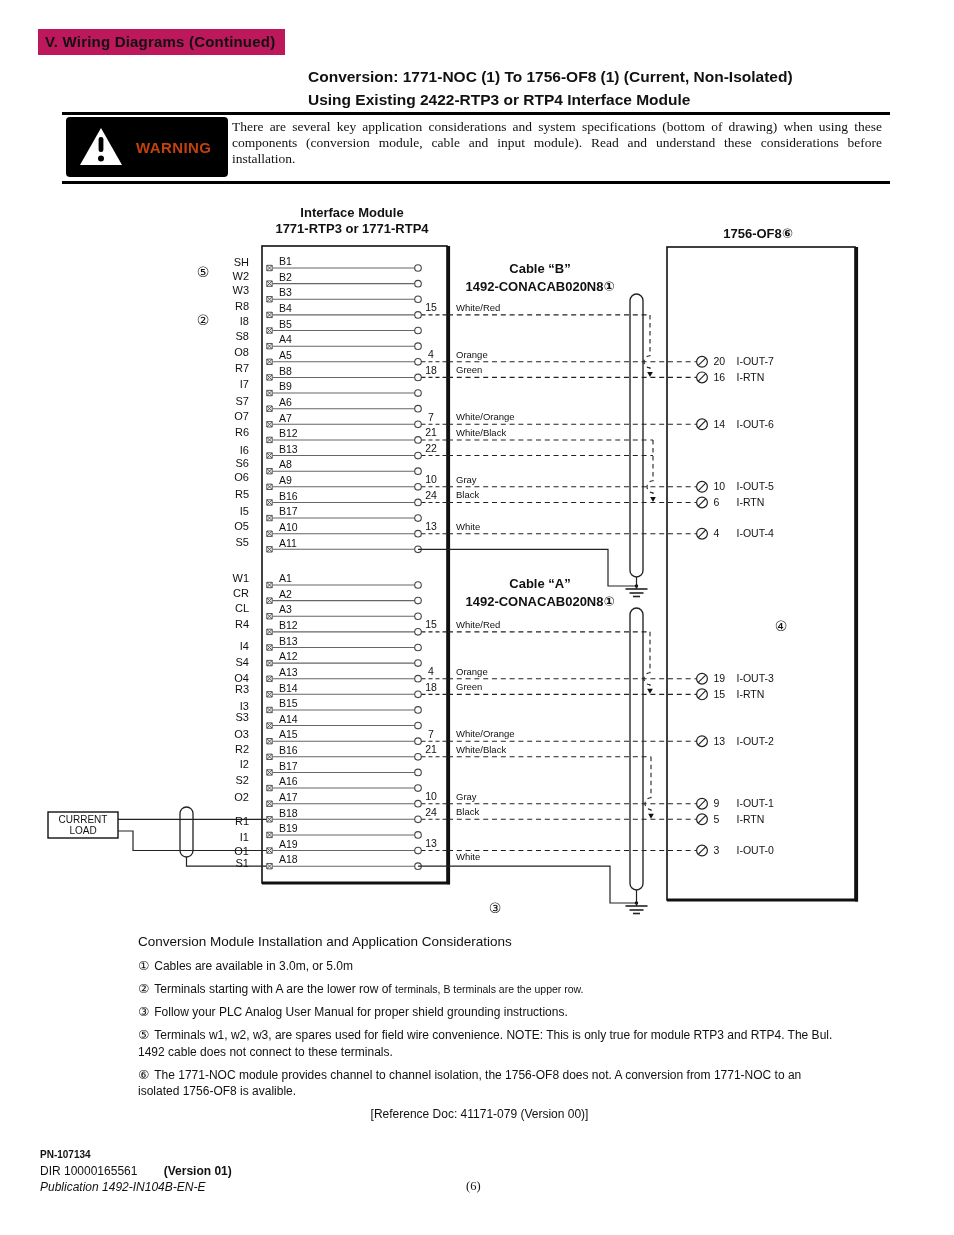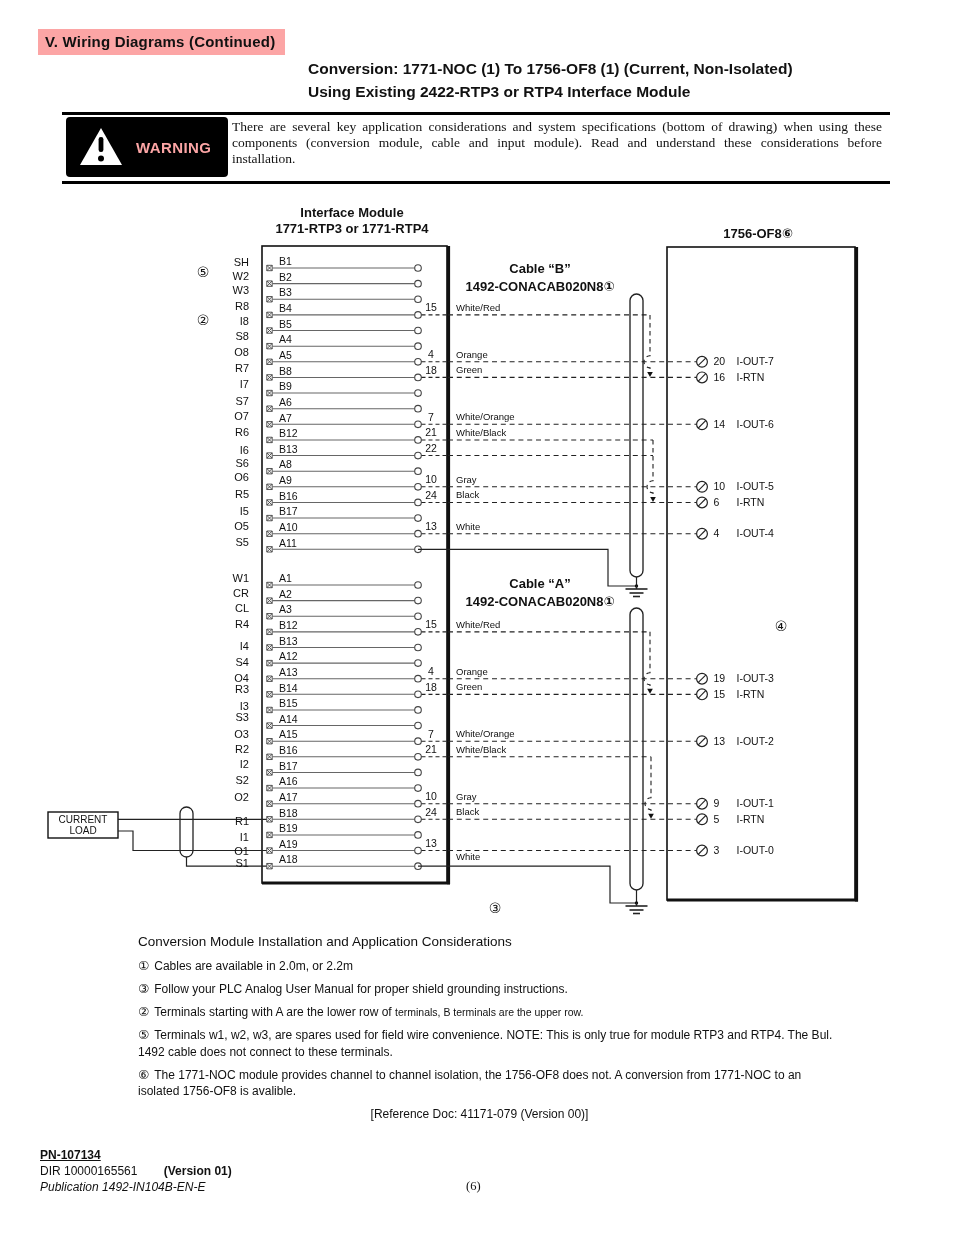--- a/index.html
+++ b/index.html
@@ -1,36 +1,36 @@
 <!DOCTYPE html>
 <html><head>
 <meta charset="utf-8">
 <style>
   html,body{margin:0;padding:0;background:#888;}
   .page{position:relative;width:954px;height:1235px;background:#ffffff;
         font-family:"Liberation Sans","DejaVu Sans",sans-serif;color:#111;overflow:hidden;}
-  .section-header{position:absolute;left:38px;top:29px;background:#fca5a5;
+  .section-header{position:absolute;left:38px;top:29px;background:#be185d;
         font-size:15px;font-weight:bold;padding:4px 10px 5px 7px;letter-spacing:.2px;}
-  .doc-title{position:absolute;left:308px;top:57px;font-size:15.5px;font-weight:bold;line-height:23px;white-space:nowrap;}
+  .doc-title{position:absolute;left:308px;top:65px;font-size:15.5px;font-weight:bold;line-height:23px;white-space:nowrap;}
   .rule{position:absolute;left:62px;width:828px;height:3px;background:#000;}
   .warn-box{position:absolute;left:66px;top:117px;width:162px;height:60px;background:#000;border-radius:4px;
         display:flex;align-items:center;}
   .warn-box svg{margin-left:12px;}
-  .warn-label{color:#fca5a5;font-weight:bold;font-size:15px;margin-left:12px;letter-spacing:.4px;}
+  .warn-label{color:#c2410c;font-weight:bold;font-size:15px;margin-left:12px;letter-spacing:.4px;}
   .warn-text{position:absolute;left:232px;top:119px;width:650px;font-family:"Liberation Serif","DejaVu Serif",serif;
         font-size:13.5px;line-height:16px;text-align:justify;}
   #wiring-svg{position:absolute;left:0;top:0;}
   .notes{position:absolute;left:138px;top:934px;width:706px;}
   .notes-title{font-size:13.5px;font-weight:normal;margin-bottom:9px;}
   .note-item{font-size:12px;line-height:16.5px;margin-bottom:6.5px;}
   .note-item .marker{font-family:"DejaVu Sans",sans-serif;font-size:12.5px;margin-right:5px;}
   .note-item .small{font-size:10.5px;}
   .ref-line{font-size:12px;text-align:center;width:683px;margin-top:7px;}
   .footer{position:absolute;left:40px;top:1147px;font-size:12px;line-height:16px;}
-  .footer .pn{font-weight:bold;font-size:12px;text-decoration:underline;}
+  .footer .pn{font-weight:bold;font-size:10px;}
   .footer .pub{font-style:italic;}
   .page-num{position:absolute;left:466px;top:1179px;font-family:"Liberation Serif","DejaVu Serif",serif;font-size:12.5px;}
   b{font-weight:bold;margin-left:23px;}
 </style>
 </head>
 <body>
 
 <div class="page">
 
   <div class="section-header">V. Wiring Diagrams (Continued)</div>
@@ -403,23 +403,23 @@
       <text x="249" y="784" font-size="11" text-anchor="end" font-weight="normal" fill="#111">S2</text>
       <text x="249" y="801" font-size="11" text-anchor="end" font-weight="normal" fill="#111">O2</text>
       <text x="249" y="825" font-size="11" text-anchor="end" font-weight="normal" fill="#111">R1</text>
       <text x="249" y="841" font-size="11" text-anchor="end" font-weight="normal" fill="#111">I1</text>
       <text x="249" y="855" font-size="11" text-anchor="end" font-weight="normal" fill="#111">O1</text>
       <text x="249" y="867" font-size="11" text-anchor="end" font-weight="normal" fill="#111">S1</text>
     </svg>
 
   <div class="notes">
     <div class="notes-title">Conversion Module Installation and Application Considerations</div>
-    <div class="note-item"><span class="marker">①</span><span>Cables are available in 2.0m, or 2.2m</span></div>
+    <div class="note-item"><span class="marker">①</span><span>Cables are available in 3.0m, or 5.0m</span></div>
+    <div class="note-item"><span class="marker">②</span><span>Terminals starting with A are the lower row of </span><span class="small">terminals, B terminals are the upper row.</span></div>
     <div class="note-item"><span class="marker">③</span><span>Follow your PLC Analog User Manual for proper shield grounding instructions.</span></div>
-    <div class="note-item"><span class="marker">②</span><span>Terminals starting with A are the lower row of </span><span class="small">terminals, B terminals are the upper row.</span></div>
     <div class="note-item"><span class="marker">⑤</span><span>Terminals w1, w2, w3, are spares used for field wire convenience.  NOTE:  This is only true for module RTP3 and RTP4. The Bul. 1492 cable does not connect to these terminals.</span></div>
     <div class="note-item"><span class="marker">⑥</span><span>The 1771-NOC module provides channel to channel isolation, the 1756-OF8 does not. A conversion from 1771-NOC to an isolated 1756-OF8 is avalible.</span></div>
     <div class="ref-line">[Reference Doc:  41171-079 (Version 00)]</div>
   </div>
 
   <div class="footer">
     <div class="pn">PN-107134</div>
     <div><span>DIR 10000165561 </span><b>(Version 01)</b></div>
     <div class="pub">Publication 1492-IN104B-EN-E</div>
   </div>

